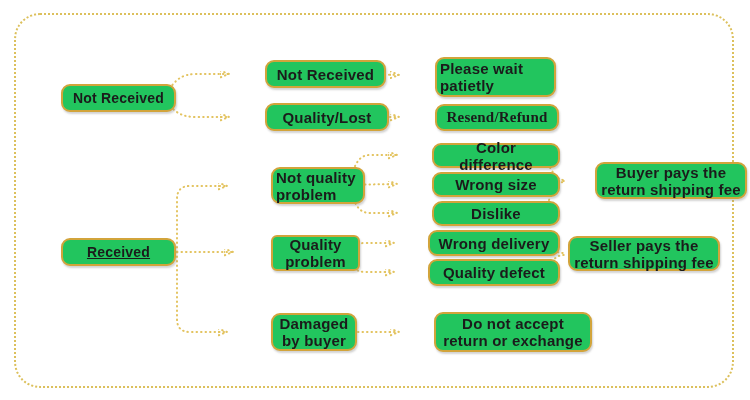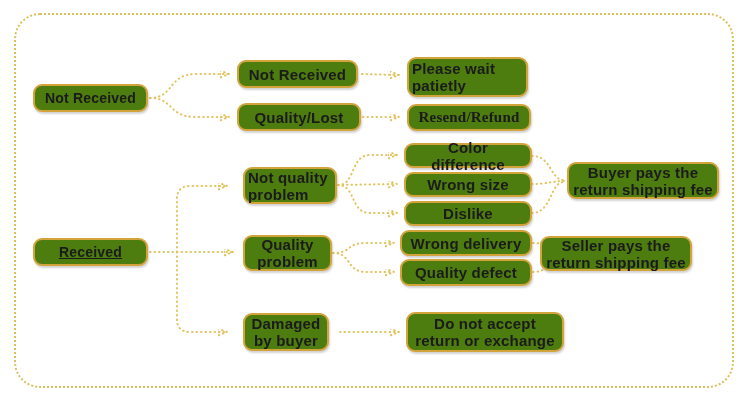--- a/index.html
+++ b/index.html
@@ -30,34 +30,35 @@
   .edges-layer path { 
     fill: none;
     stroke: #e3c35f;
     stroke-width: 2;
     stroke-dasharray: 0.5 4;
     stroke-linecap: round;
   }
   .node {
     position: absolute;
     box-sizing: border-box;
-    background: #4d7c0f;
+    background: #22c55e;
     border: 2px solid #d2a43b;
     border-radius: 9px;
     box-shadow: 1px 2px 2px rgba(130,130,130,0.35);
     color: #1b1b1b;
     font-size: 15px;
     font-weight: 700;
     line-height: 17px;
     letter-spacing: 0.2px;
     display: flex;
     align-items: center;
     justify-content: center;
     text-align: center;
     padding: 1px 4px;
+    margin-left: 28px;
   }
   .node.align-left {
     justify-content: flex-start;
     text-align: left;
     padding-left: 3px;
   }
 </style>
 </head>
 <body>
 
@@ -98,28 +99,28 @@
 
     <path d="M340 332 L398 332" marker-end="url(#arw)"></path>
   </svg>
 
   <div class="node" style="left:33px; top:84px; width:115px; height:28px; font-size:14px;">Not Received</div>
   <div class="node" style="left:33px; top:238px; width:115px; height:28px; font-size:14px;text-decoration:underline;">Received</div>
 
   <div class="node" style="left:237px; top:60px; width:121px; height:28px;">Not Received</div>
   <div class="node" style="left:237px; top:103px; width:124px; height:28px;">Quality/Lost</div>
   <div class="node align-left" style="left:243px; top:167px; width:94px; height:37px;">Not quality problem</div>
-  <div class="node" style="left:243px; top:235px; width:89px; height:36px;">Quality problem</div>
+  <div class="node" style="left:243px; top:235px; width:89px; height:36px;border-radius:6px;">Quality problem</div>
   <div class="node" style="left:243px; top:313px; width:86px; height:38px;">Damaged by buyer</div>
 
   <div class="node align-left" style="left:407px; top:57px; width:121px; height:40px;">Please wait patietly</div>
   <div class="node" style="left:407px; top:104px; width:124px; height:27px;font-family:Liberation Serif, serif;">Resend/Refund</div>
   <div class="node" style="left:404px; top:143px; width:128px; height:25px;">Color difference</div>
   <div class="node" style="left:404px; top:172px; width:128px; height:25px;">Wrong size</div>
-  <div class="node" style="left:404px; top:201px; width:128px; height:25px;">Dislike</div>
+  <div class="node" style="left:404px; top:201px; width:128px; height:25px;border-radius:10px;">Dislike</div>
   <div class="node" style="left:400px; top:230px; width:132px; height:26px;">Wrong delivery</div>
   <div class="node" style="left:400px; top:259px; width:132px; height:27px;">Quality defect</div>
   <div class="node" style="left:406px; top:312px; width:158px; height:40px;">Do not accept return or exchange</div>
 
   <div class="node" style="left:567px; top:162px; width:152px; height:37px;">Buyer pays the return shipping fee</div>
   <div class="node" style="left:540px; top:236px; width:152px; height:35px;">Seller pays the return shipping fee</div>
 
 </div>
 
 </body></html>

